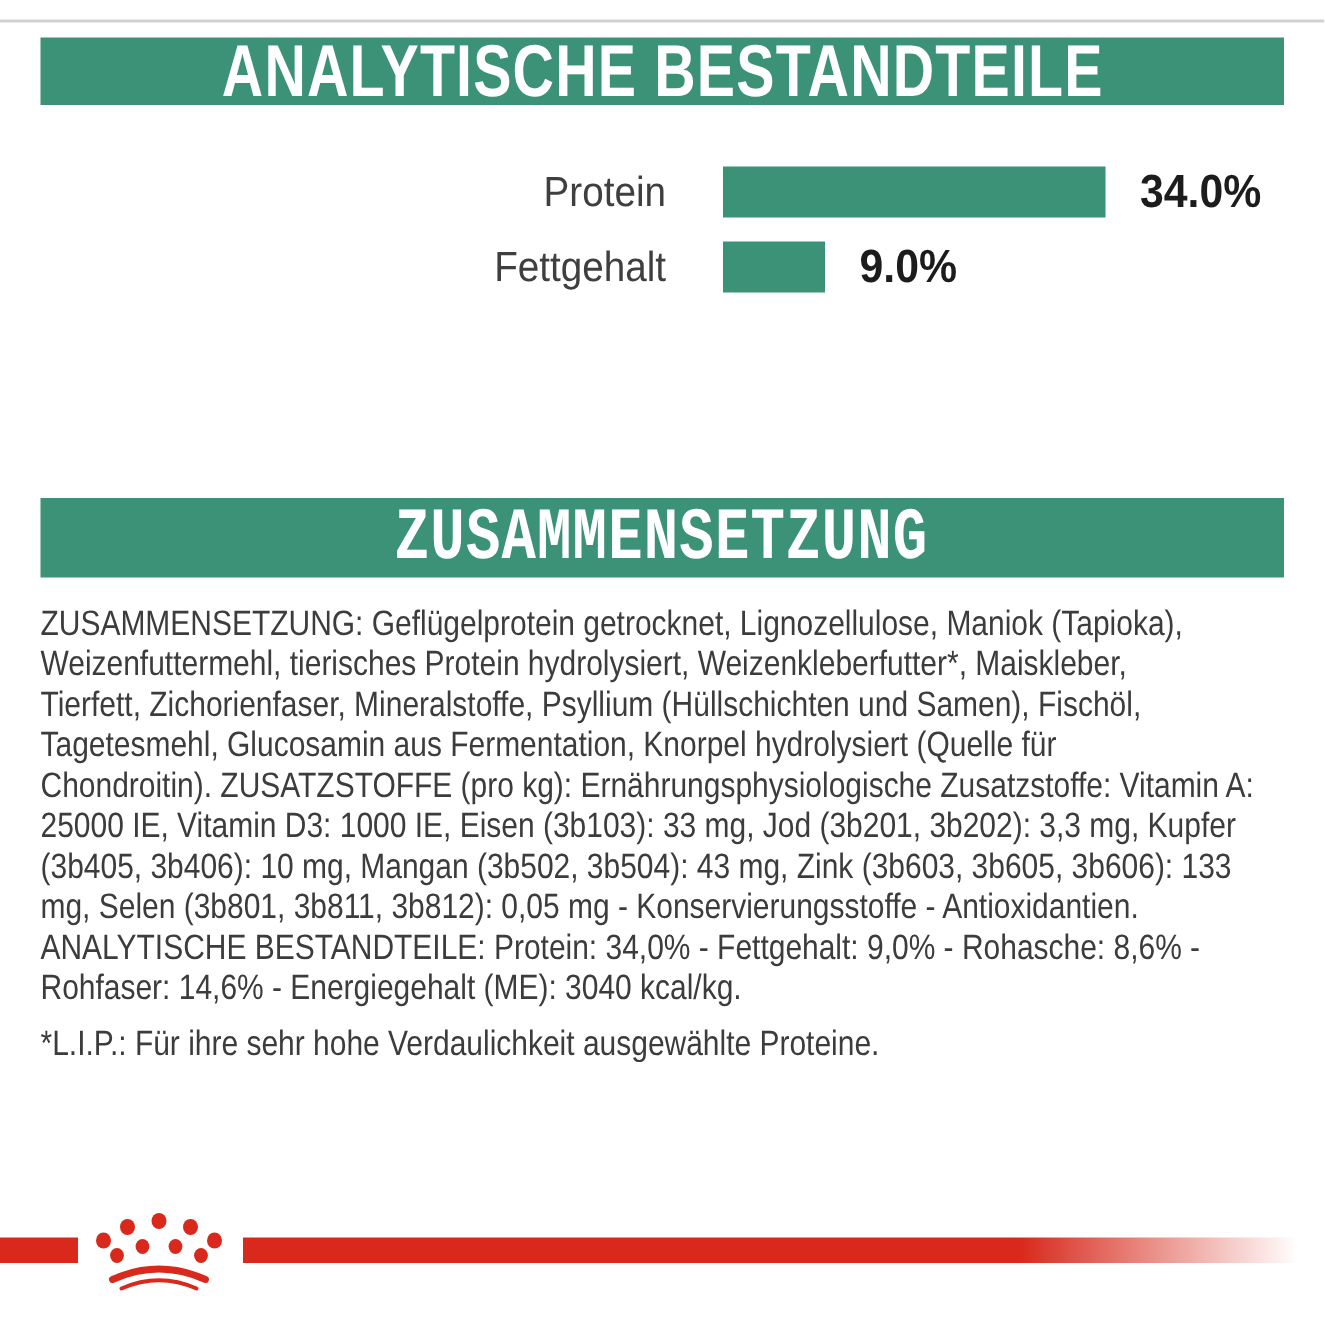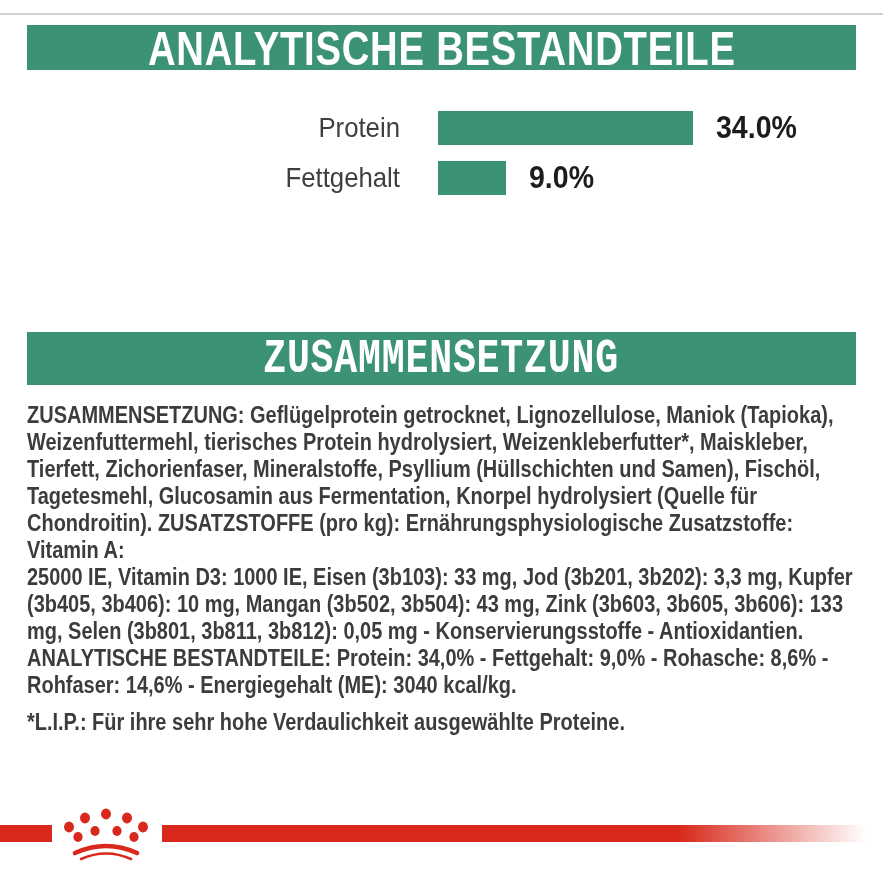--- a/index.html
+++ b/index.html
@@ -10,28 +10,28 @@
 
   .banner{position:absolute;left:27px;width:829px;background:#3B9277;
           display:flex;align-items:center;justify-content:center;}
   .banner-1{top:25px;height:45px;}
   .banner-2{top:332px;height:53px;font-family:Liberation Mono, monospace;}
   .banner-text{color:#ffffff;font-weight:700;font-size:49px;letter-spacing:1px;
                transform:scaleX(0.78);transform-origin:center center;white-space:nowrap;}
 
   .chart{position:absolute;top:111px;left:0;width:883px;display:flex;
          flex-direction:column;gap:15.5px;}
-  .crow{display:flex;align-items:center;height:34px;}
+  .crow{display:flex;align-items:center;height:34px;padding-left:44px;}
   .clabel{width:400px;text-align:right;font-size:28px;color:#3F3F3F;
           transform:scaleX(0.92);transform-origin:right center;white-space:nowrap;}
   .cbar{height:34px;background:#3B9277;margin-left:38px;}
   .cval{margin-left:23px;font-size:31px;font-weight:700;color:#1C1C1C;
         transform:scaleX(0.92);transform-origin:left center;white-space:nowrap;}
 
-  .textblock{position:absolute;top:402px;left:27px;width:830px;font-weight:bold;}
+  .textblock{position:absolute;top:402px;left:27px;width:830px;}
   .para{margin:0;font-size:23.5px;line-height:27px;color:#3C3C3C;
         width:976px;transform:scaleX(0.85);transform-origin:left top;
         white-space:pre-line;}
   .footnote{margin:10px 0 0 0;font-size:23.5px;line-height:27px;color:#3C3C3C;
         width:976px;transform:scaleX(0.85);transform-origin:left top;white-space:nowrap;}
 
   .stripe{position:absolute;top:825px;left:0;width:883px;height:17px;
           background:linear-gradient(to right,#D8291C 0%,#D8291C 77%,rgba(216,41,28,0) 98%);}
   .stripe-gap{position:absolute;top:823px;left:52px;width:110px;height:21px;background:#ffffff;}
   .crown{position:absolute;top:808px;left:62px;width:88px;height:54px;}

